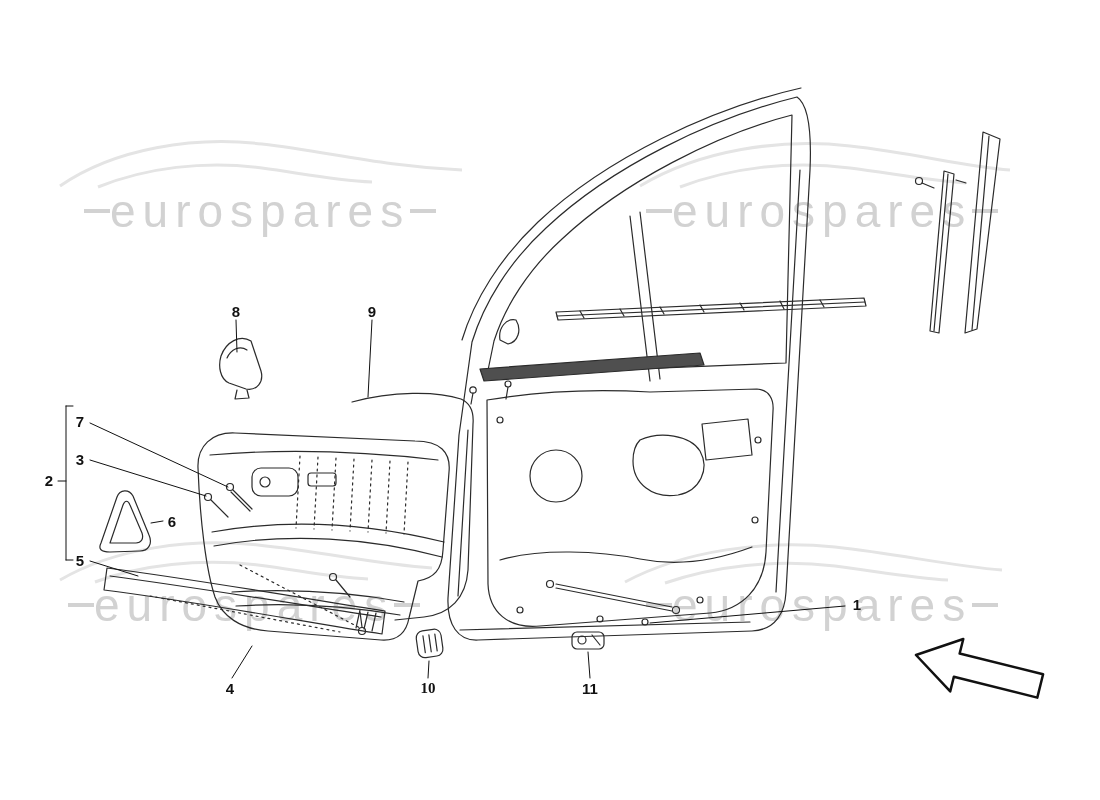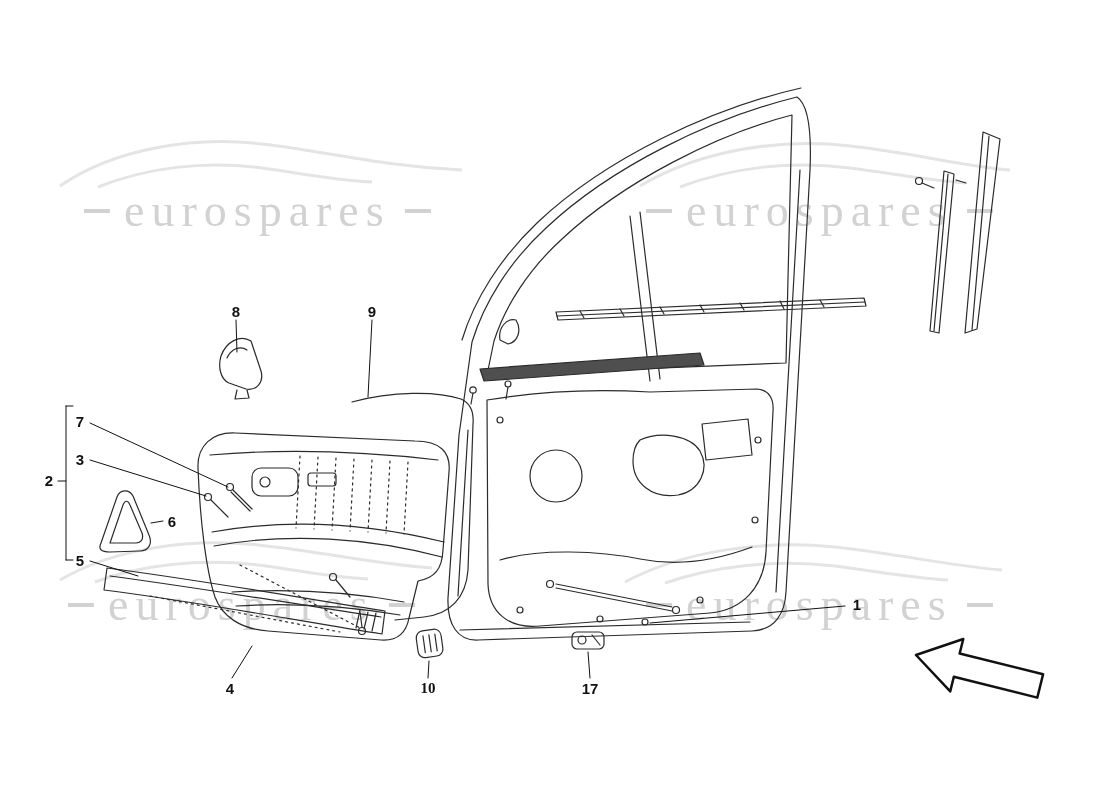--- a/index.html
+++ b/index.html
@@ -1,22 +1,22 @@
 <!DOCTYPE html>
 <html><head>
 <meta charset="utf-8">
 <style>
   html,body { margin:0; padding:0; background:#ffffff; }
   body { width:1100px; height:800px; position:relative; overflow:hidden;
          font-family:"Liberation Sans", sans-serif; }
   .stage { position:absolute; inset:0; width:1100px; height:800px; }
 
   
-  .wm { position:absolute; display:flex; align-items:center; gap:14px;
-        color:#d2d2d2; user-select:none; white-space:nowrap;font-family:Liberation Serif, serif; }
+  .wm { position:absolute; display:flex; align-items:center; 
+        color:#d2d2d2; user-select:none; white-space:nowrap; }
   .wm-text { font-size:46px; letter-spacing:7px; font-weight:400; line-height:1; }
   .wm-dash { width:26px; height:4px; background:#d2d2d2; display:inline-block; }
 
   
   svg.diagram { position:absolute; left:0; top:0; }
 
   
   .part-label { position:absolute; transform:translate(-50%,0);
                 font-size:15px; font-weight:bold; color:#111; line-height:1; }
 </style>
@@ -200,16 +200,16 @@
 
   <div class="part-label" style="left:236px; top:304px;">8</div>
   <div class="part-label" style="left:372px; top:304px;">9</div>
   <div class="part-label" style="left:80px;  top:414px;">7</div>
   <div class="part-label" style="left:80px;  top:452px;">3</div>
   <div class="part-label" style="left:49px;  top:473px;">2</div>
   <div class="part-label" style="left:172px; top:514px;">6</div>
   <div class="part-label" style="left:80px;  top:553px;">5</div>
   <div class="part-label" style="left:230px; top:681px;">4</div>
   <div class="part-label" style="left:428px; top:681px;font-family:Liberation Serif, serif;">10</div>
-  <div class="part-label" style="left:590px; top:681px;">17</div>
+  <div class="part-label" style="left:590px; top:681px;">11</div>
   <div class="part-label" style="left:857px; top:597px;">1</div>
 
 </div>
 
 </body></html>

